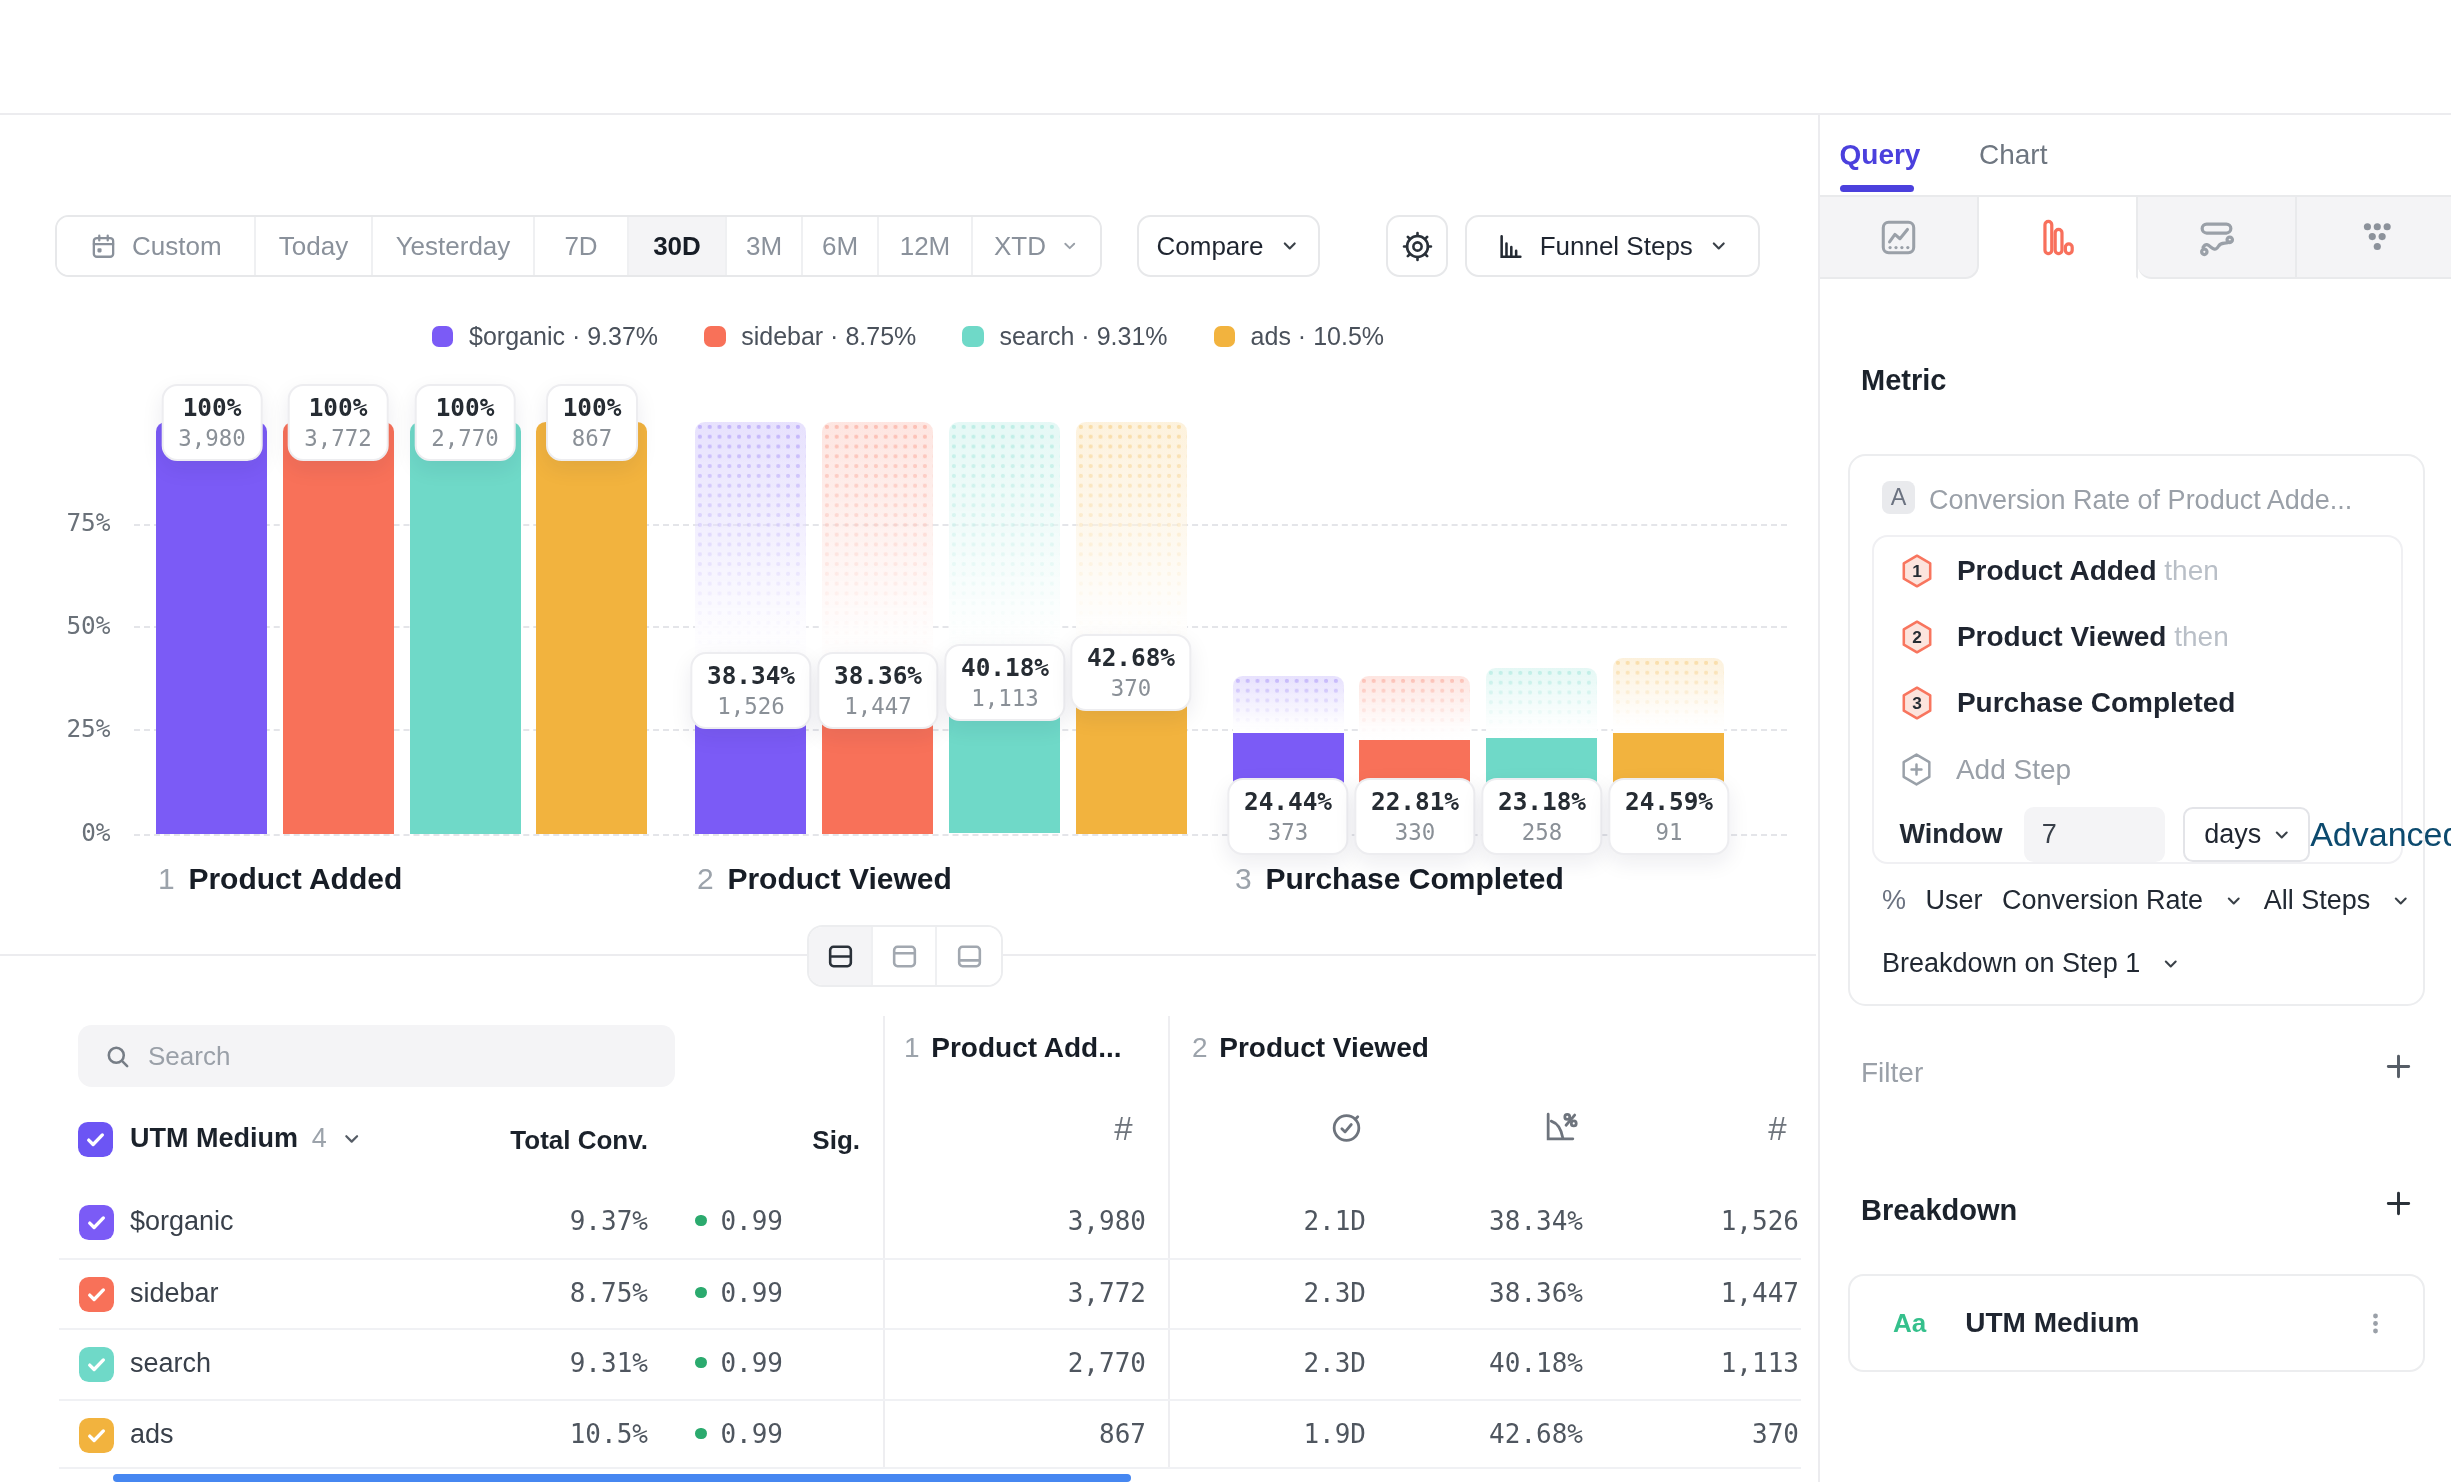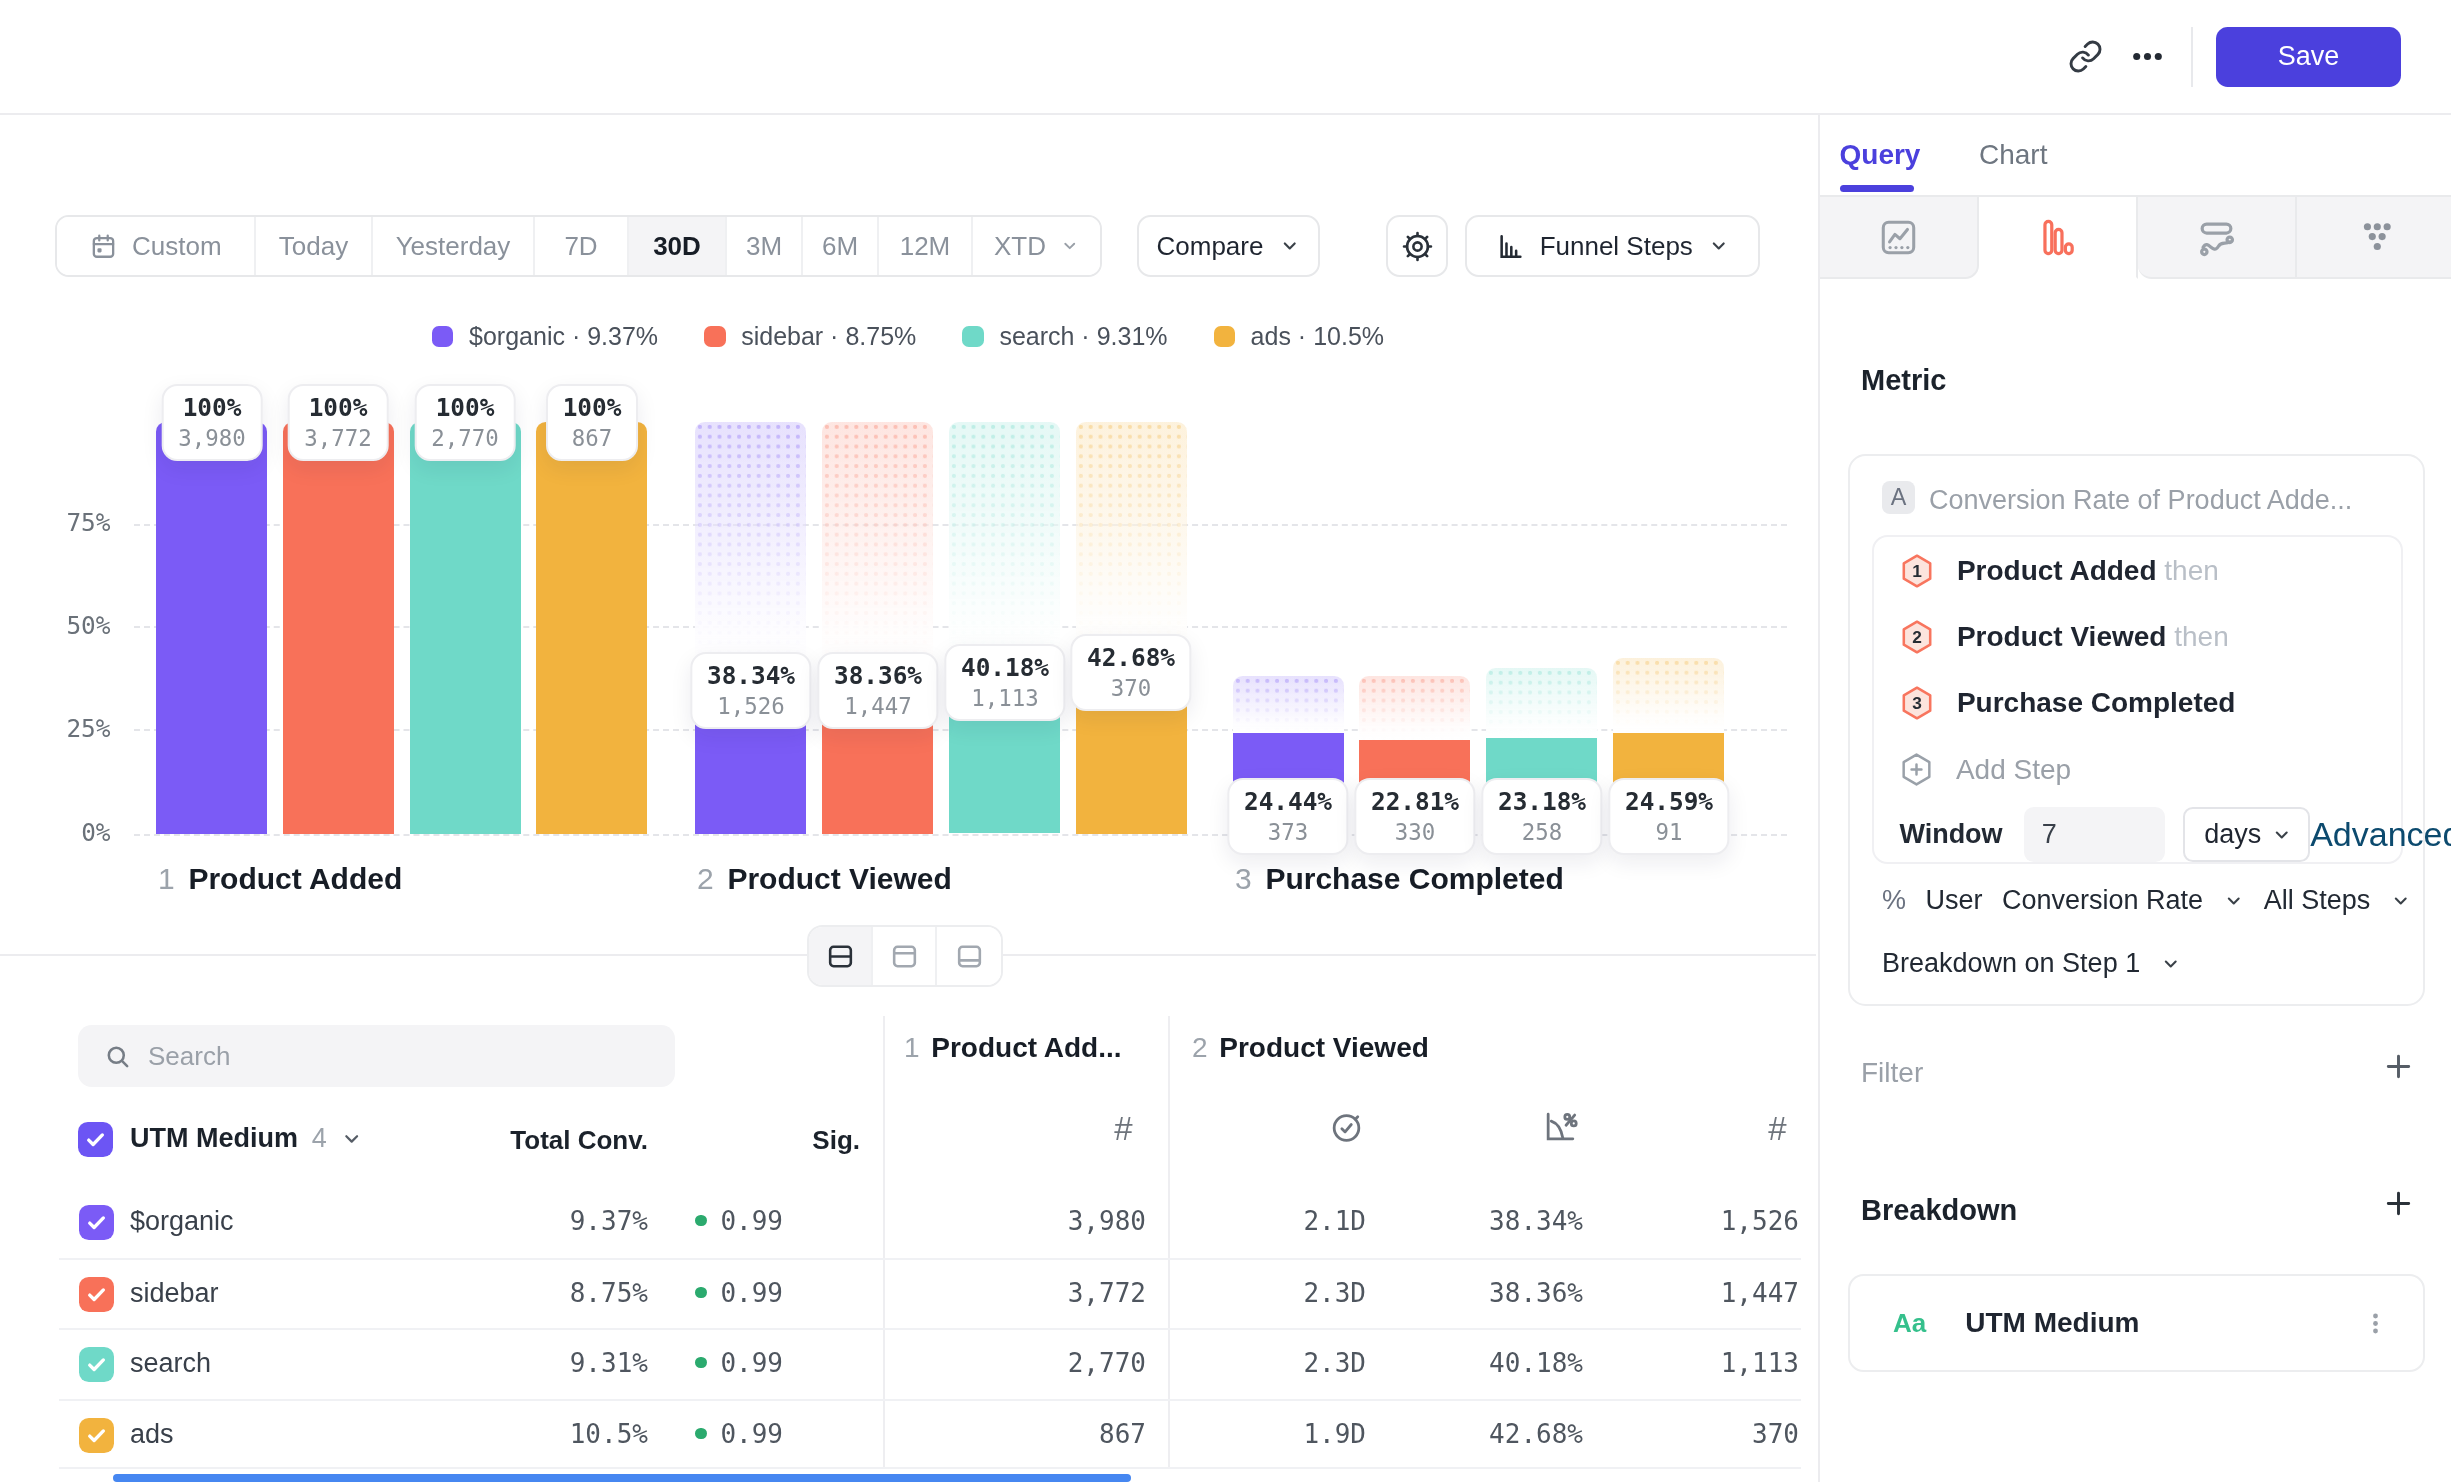--- a/index.html
+++ b/index.html
@@ -117,37 +117,20 @@
                  display:flex; align-items:center; }
   .aa { color:#35C08C; font-size:26px; font-weight:700; margin-left:43px; }
   .bd-name { font-size:28px; font-weight:700; color:#1F2530; margin-left:39px; flex:1; }
 </style>
 </head>
 <body>
 
 <div class="app">
 
   <header class="topbar">
-    <div class="hdr-actions">
-      <button class="icon-btn">
-        <svg viewBox="0 0 24 24" width="35" height="35" fill="none" stroke="#343B44" stroke-width="2" stroke-linecap="round" stroke-linejoin="round">
-          <path d="M10 13a5 5 0 0 0 7.54.54l3-3a5 5 0 0 0-7.07-7.07l-1.72 1.71"></path>
-          <path d="M14 11a5 5 0 0 0-7.54-.54l-3 3a5 5 0 0 0 7.07 7.07l1.71-1.71"></path>
-        </svg>
-      </button>
-      <button class="icon-btn">
-        <svg viewBox="0 0 24 24" width="37" height="37">
-          <circle cx="5" cy="12" r="2.3" fill="#242A33"></circle>
-            <circle cx="12" cy="12" r="2.3" fill="#242A33"></circle>
-            <circle cx="19" cy="12" r="2.3" fill="#242A33"></circle>
-        </svg>
-      </button>
-      <div class="hdr-divider"></div>
-      <button class="save-btn">Save</button>
-    </div>
   </header>
 
   <div>
     <div class="segctl">
         <div class="seg" style="width: 199px;">
           <svg viewBox="0 0 24 24" width="29" height="29" fill="none" stroke="#8A919B" stroke-width="1.9" stroke-linecap="round">
             <rect x="4" y="5" width="16" height="15.5" rx="2.5"></rect>
             <path d="M8.5 3v4M15.5 3v4M4 10h16"></path>
             <rect x="7" y="13.5" width="3.4" height="3.4" rx="0.9" fill="#8A919B" stroke="none"></rect>
           </svg>

